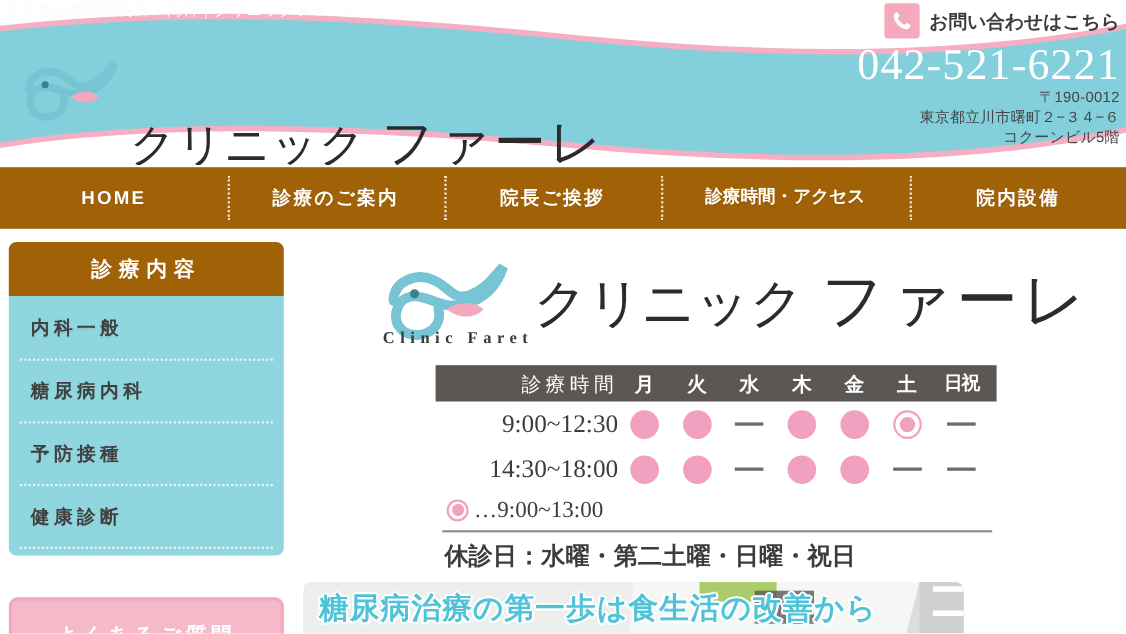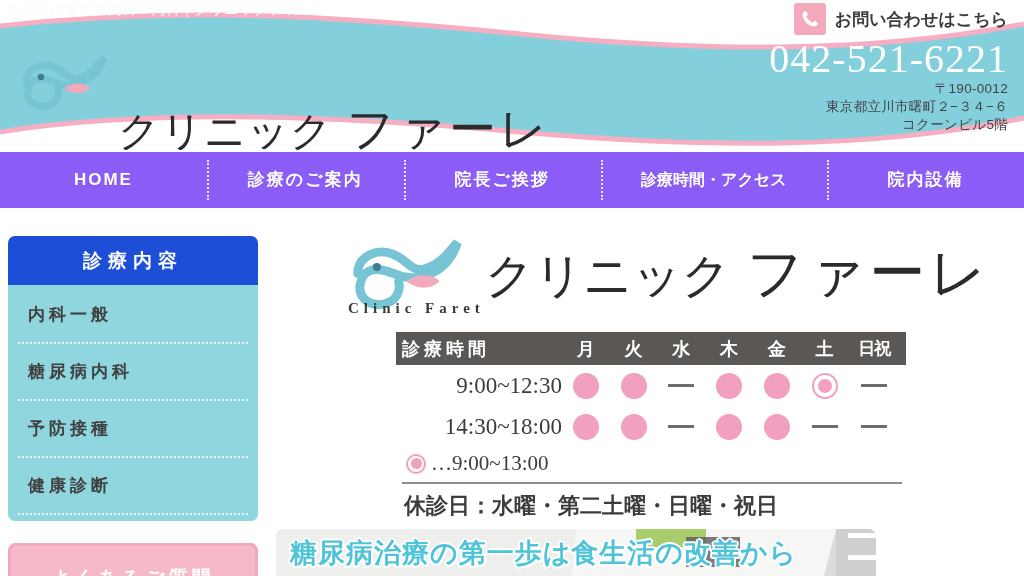--- a/index.html
+++ b/index.html
@@ -33,58 +33,57 @@
     font-size:13px; letter-spacing:4px; color:#3a3a3a; font-weight:700;
   }
   #logo-text {
     position:absolute; left:110px; top:50px; z-index:6;
     font-family:"Liberation Serif","DejaVu Serif",serif;
     font-size:41px; color:#2b2b2b; white-space:nowrap; letter-spacing:1px;
   }
   #logo-text .b2 { font-size:47px; margin-left:14px; letter-spacing:3px; }
 
   
-  #contact { position:absolute; right:16px; top:3px; z-index:6; text-align:right; }
+  #contact { position:absolute; right:6px; top:3px; z-index:6; text-align:right; }
   .contact-row1 { display:flex; align-items:center; justify-content:flex-end; gap:9px; }
   #phone-icon {
     width:32px; height:32px; background:#f4a9bd; border-radius:3px;
     display:flex; align-items:center; justify-content:center;
   }
   #contact-label { font-size:17px; font-weight:bold; color:#3b3b3b; }
   #phone-number {
     font-family:"Liberation Serif","DejaVu Serif",serif;
     font-size:40px; color:#ffffff; line-height:1.08; letter-spacing:1px;
     margin-top:2px; text-align:right;
   }
   .addr-line { font-size:13.5px; color:#444; line-height:1.32; text-align:right; letter-spacing:.3px; }
 
   
   #nav {
     position:absolute; left:0; top:152px; width:1024px; height:56px;
-    background:#8b5cf6; display:flex; align-items:flex-start;
+    background:#a16207; display:flex; align-items:flex-start;
   }
   .nav-item {
     flex:1; text-align:center; color:#ffffff; font-size:17px; font-weight:bold;
     letter-spacing:2px; position:relative; cursor:pointer; line-height:56px;
     text-shadow:0 1px 1px rgba(0,0,0,.08);
   }
   .nav-item + .nav-item::before {
     content:""; position:absolute; left:0; top:8px; bottom:8px; width:0;
     border-left:2px dotted rgba(255,255,255,.85);
   }
   .nav-item.n1 { flex:1.05; }
   .nav-item.n5 { flex:1.15; font-size:16px; letter-spacing:0px; }
 
   
   #sidebar { position:absolute; left:8px; top:220px; width:250px; }
   #side-head {
-    background:#1d4ed8; color:#fff; font-size:19px; font-weight:bold;
+    background:#a16207; color:#fff; font-size:19px; font-weight:bold;
     letter-spacing:6px; text-align:center; padding:12px 0 11px;
     border-radius:7px 7px 0 0;
-    margin-top:16px;
   }
   #side-list { background:#90d6de; border-radius:0 0 7px 7px; padding:2px 0 6px; }
   .side-item {
     color:#404040; font-size:17px; font-weight:bold; letter-spacing:4px;
     padding:16px 0 16px 20px; cursor:pointer;
     text-shadow:0 1px 1px rgba(0,0,0,.06);
   }
   .side-sep { height:0; margin:0 10px; border-top:2px dotted rgba(255,255,255,.8); }
 
   #faq-box {
@@ -113,21 +112,21 @@
     font-size:48px; color:#2b2b2b; white-space:nowrap;
   }
   #main-logo-text .b2 { font-size:56px; margin-left:16px; letter-spacing:4px; }
 
   
   #hours { margin:6px 0 0 128px; width:510px; }
   #hours-head {
     background:#5b5754; color:#ffffff; display:flex; align-items:center;
     height:33px; padding:0 6px;
   }
-  .hh-time { width:160px; text-align:left; font-size:18px; font-weight:bold; letter-spacing:4px; }
+  .hh-time { width:160px; text-align:right; font-size:18px; font-weight:normal; letter-spacing:4px; }
   .hh-day  { flex:1; text-align:center; font-size:18px; font-weight:bold; }
   .hh-day.wide { flex:1.08; font-size:17px; letter-spacing:-1px; }
 
   .hours-row { display:flex; align-items:center; height:41px; padding:0 6px; }
   .hr-time {
     width:160px; text-align:right; font-size:23px; color:#3c3c3c;
     font-family:"Liberation Serif","DejaVu Serif",serif; letter-spacing:0px;
   }
   .hr-cell { flex:1; display:flex; align-items:center; justify-content:center; }
   .hr-cell.wide { flex:1.08; }

